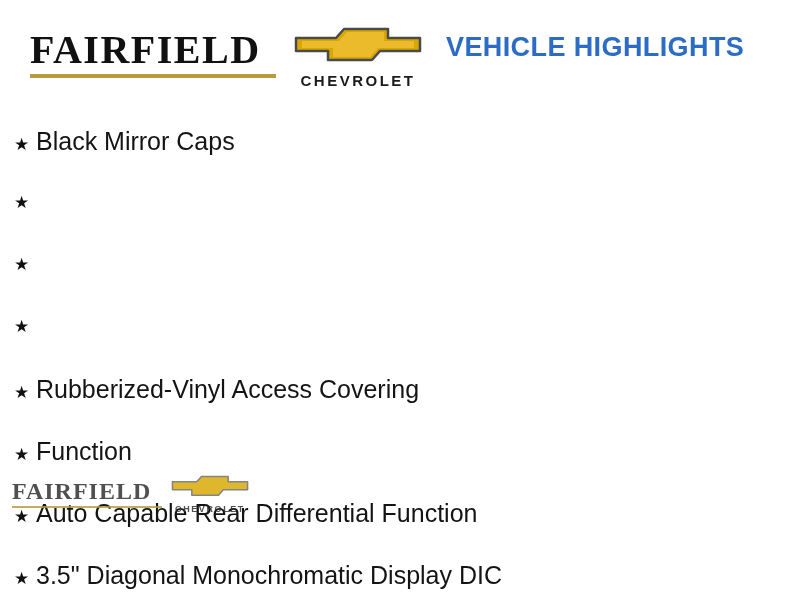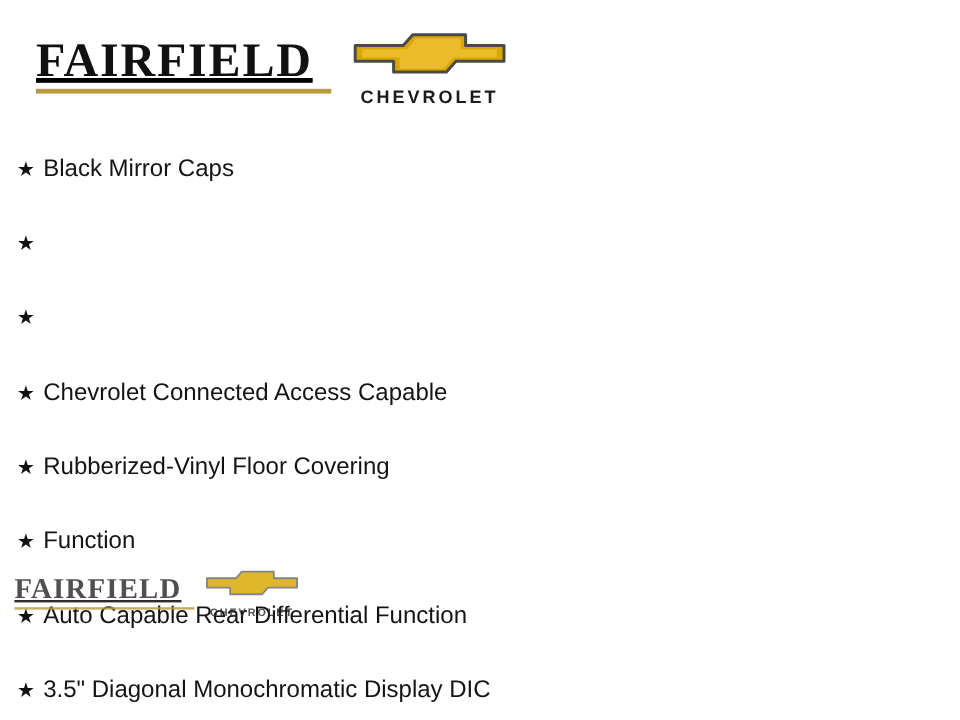--- a/index.html
+++ b/index.html
@@ -30,21 +30,20 @@
     box-sizing: border-box;
     display: flex;
     align-items: flex-start;
   }
 
   .brand-lockup {
     display: flex;
     flex-direction: column;
     align-items: flex-start;
     margin-left: 14px;
-    text-decoration: underline;
   }
 
   .brand-row {
     display: flex;
     align-items: center;
   }
 
   .brand-word {
     font-family: "Liberation Serif", serif;
     font-weight: bold;
@@ -106,21 +105,21 @@
 
   .bullet-star {
     width: 22px;
     flex: 0 0 22px;
     font-size: 17px;
     color: #111111;
     text-align: left;
   }
 
   .item-text {
-    font-size: 20px;
+    font-size: 25px;
     color: #141414;
     white-space: nowrap;
   }
 
   
   .watermark {
     position: absolute;
     left: 12px;
     top: 472px;
     display: flex;
@@ -180,40 +179,40 @@
             <g>
               <path d="M4 16 L44 16 L52 7 L96 7 L96 16 L128 16 L128 29 L88 29 L80 38 L36 38 L36 29 L4 29 Z" fill="#d9a800" stroke="#4a4a4a" stroke-width="2.5" stroke-linejoin="round"></path>
               <path d="M10 19 L47 19 L55 10 L92 10 L92 19 L122 19 L122 26 L86 26 L78 35 L41 35 L41 26 L10 26 Z" fill="#f0c23a" opacity="0.75"></path>
             </g>
           </svg>
         </span>
         <div class="chev-sub">CHEVROLET</div>
       </div>
     </div>
 
+    <div class="highlights-title">VEHICLE HIGHLIGHTS</div>
   </div>
 
   <ul class="highlight-list">
     <li class="highlight-item">
       <span class="bullet-star">★</span>
       <span class="item-text">Black Mirror Caps</span>
     </li>
     <li class="highlight-item">
       <span class="bullet-star">★</span>
     </li>
     <li class="highlight-item">
       <span class="bullet-star">★</span>
     </li>
     <li class="highlight-item">
       <span class="bullet-star">★</span>
-      <span class="item-text">Chevrolet Connected Access Capable</span>
-    </li>
-    <li class="highlight-item">
-      <span class="bullet-star">★</span>
-      <span class="item-text">Rubberized-Vinyl Floor Covering</span>
+    </li>
+    <li class="highlight-item">
+      <span class="bullet-star">★</span>
+      <span class="item-text">Rubberized-Vinyl Access Covering</span>
     </li>
     <li class="highlight-item">
       <span class="bullet-star">★</span>
       <span class="item-text">Function</span>
     </li>
     <li class="highlight-item">
       <span class="bullet-star">★</span>
       <span class="item-text">Auto Capable Rear Differential Function</span>
     </li>
     <li class="highlight-item">

